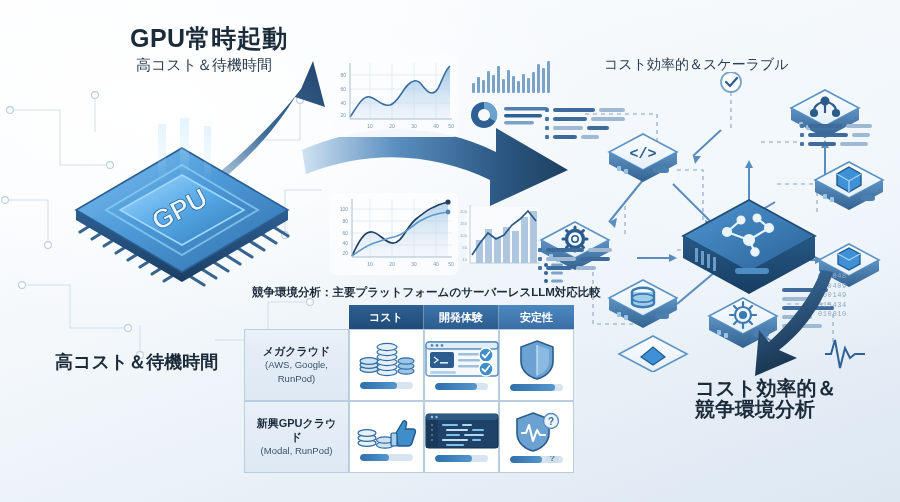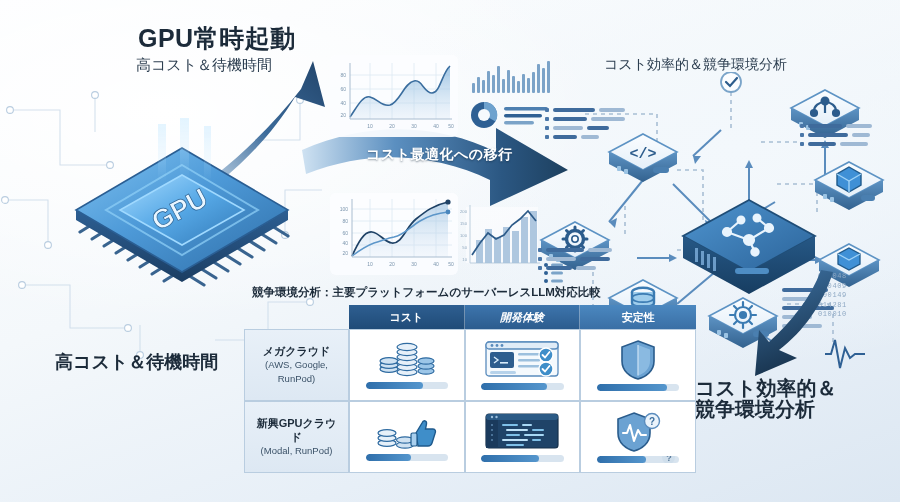--- a/index.html
+++ b/index.html
@@ -11,21 +11,21 @@
   #stage{
     position:relative;width:900px;height:502px;overflow:hidden;
     background:
       radial-gradient(ellipse 70% 60% at 18% 22%, #ffffff 0%, rgba(255,255,255,0) 70%),
       radial-gradient(ellipse 60% 60% at 82% 30%, #f3f8fc 0%, rgba(243,248,252,0) 72%),
       linear-gradient(160deg,#fdfeff 0%,#f4f8fb 42%,#e7eff7 74%,#dce7f2 100%);
   }
   .abs{position:absolute;}
   
   .title{
-    font-weight:bold;color:#1c2b3a;letter-spacing:.5px;white-space:nowrap;margin-left:8px;
+    font-weight:bold;color:#1c2b3a;letter-spacing:.5px;white-space:nowrap;
   }
   #t-left{left:130px;top:22px;font-size:25px;}
   #t-left-sub{left:136px;top:56px;font-size:15px;color:#2c3e50;white-space:nowrap;}
   #t-right{left:602px;top:21px;font-size:25px;}
   #t-right-sub{left:604px;top:56px;font-size:14px;color:#2c3e50;white-space:nowrap;}
   #lbl-left{left:55px;top:350px;font-size:18px;font-weight:bold;color:#1c2b3a;white-space:nowrap;}
   #lbl-right{left:695px;top:378px;font-size:20px;font-weight:bold;color:#1c2b3a;line-height:21px;}
   #footer{right:28px;bottom:14px;font-size:13px;color:#33495e;opacity:.85;}
 
   
@@ -63,31 +63,31 @@
   #textlines-bl{left:538px;top:248px;}
   #textlines-r{left:800px;top:124px;}
   #textlines-br{left:782px;top:288px;}
   .tl-row{display:flex;align-items:center;gap:4px;margin-bottom:5px;}
   .tl-dot{width:4px;height:4px;border-radius:1px;background:#4a77a8;}
   .tl-bar{height:4px;border-radius:2px;background:#9fb9d4;}
   .tl-bar.dk{background:#3f6b9c;}
 
   
   #table-cap{left:252px;top:285px;font-size:11.5px;font-weight:bold;color:#1c2b3a;white-space:nowrap;text-align:center;}
-  #table{left:244px;top:305px;width:452px;height:168px;}
+  #table{left:244px;top:305px;width:330px;height:168px;}
   .tbl{width:100%;height:100%;border-collapse:separate;border-spacing:0;
        font-size:10px;table-layout:fixed;}
   .tbl th{
     color:#fff;font-size:11px;font-weight:bold;height:22px;
     background:linear-gradient(180deg,#2e5f91,#204b78);
     border-right:1px solid rgba(255,255,255,.35);
   }
   .tbl th.corner{background:transparent;border:none;}
   .tbl th.h3{background:linear-gradient(180deg,#4b88c0,#3a6fa5);border-right:none;}
-  .tbl th.h2{background:linear-gradient(180deg,#3d75ad,#2c5c8e);font-style:italic;}
+  .tbl th.h2{background:linear-gradient(180deg,#3d75ad,#2c5c8e);}
   .tbl td{
     background:#ffffff;border:1px solid #b9cde0;vertical-align:middle;text-align:center;
   }
   .tbl td.rowhead{
     background:linear-gradient(180deg,#e8f0f8,#dde8f3);
     color:#1c2b3a;line-height:14px;padding:2px 8px;
   }
   .rh-main{font-size:11px;font-weight:bold;display:block;}
   .rh-sub{font-size:9.5px;color:#3b5268;display:block;}
   .cell-in{position:relative;height:66px;display:flex;flex-direction:column;
@@ -215,21 +215,20 @@
       <linearGradient id="gMain" x1="0" y1="0" x2="1" y2="0">
         <stop offset="0%" stop-color="#cfe2f2"></stop>
         <stop offset="35%" stop-color="#5b8fc0"></stop>
         <stop offset="75%" stop-color="#2b5782"></stop>
         <stop offset="100%" stop-color="#1d405f"></stop>
       </linearGradient>
     </defs>
     <path d="M2 32 C70 2 140 6 196 34 L196 10 L268 52 L190 88 L190 62
              C136 36 72 30 6 56 Z" fill="url(#gMain)"></path>
   </svg>
-  <div class="abs title" id="arrow-label">コスト最適化への移行</div>
 
   <svg class="abs card" id="chart1" viewBox="0 0 128 82">
     <defs>
       <linearGradient id="areaF" x1="0" y1="0" x2="0" y2="1">
         <stop offset="0%" stop-color="#7fb1da" stop-opacity=".75"></stop>
         <stop offset="100%" stop-color="#cfe2f2" stop-opacity=".25"></stop>
       </linearGradient>
     </defs>
     <rect x="0" y="0" width="128" height="82" rx="5" fill="#fbfdff" opacity=".8"></rect>
     <g stroke="#dde8f2" stroke-width=".8">
@@ -650,38 +649,38 @@
       </div>
     <div class="tl-row">
         <span class="tl-bar" style="width:40px"></span>
       </div>
   </div>
 
   <div class="abs" id="binary">
     <div>010048</div>
     <div>010409</div>
     <div>100149</div>
-    <div>014281</div>
+    <div>015434</div>
     <div>010010</div>
   </div>
 
   <svg class="abs" id="arrow-down" viewBox="0 0 120 115">
     <defs>
       <linearGradient id="gDn" x1="0" y1="0" x2="0.3" y2="1">
         <stop offset="0%" stop-color="#3f74a6"></stop>
         <stop offset="100%" stop-color="#17324c"></stop>
       </linearGradient>
     </defs>
     <path d="M88 2 C78 34 58 62 34 80 L52 88 L10 106 L14 60 L24 72
              C46 52 66 28 76 0 Z" fill="url(#gDn)"></path>
   </svg>
 
   <div class="abs title" id="t-left">GPU常時起動</div>
   <div class="abs" id="t-left-sub">高コスト＆待機時間</div>
-  <div class="abs" id="t-right-sub">コスト効率的＆競争環境分析</div>
+  <div class="abs" id="t-right-sub">コスト効率的＆スケーラブル</div>
   <div class="abs" id="lbl-left">高コスト＆待機時間</div>
   <div class="abs" id="lbl-right">
     <div>コスト効率的＆</div>
     <div>競争環境分析</div>
   </div>
 
   <div class="abs" id="table-cap">競争環境分析：主要プラットフォームのサーバーレスLLM対応比較</div>
 
   <div class="abs" id="table">
     <table class="tbl">

